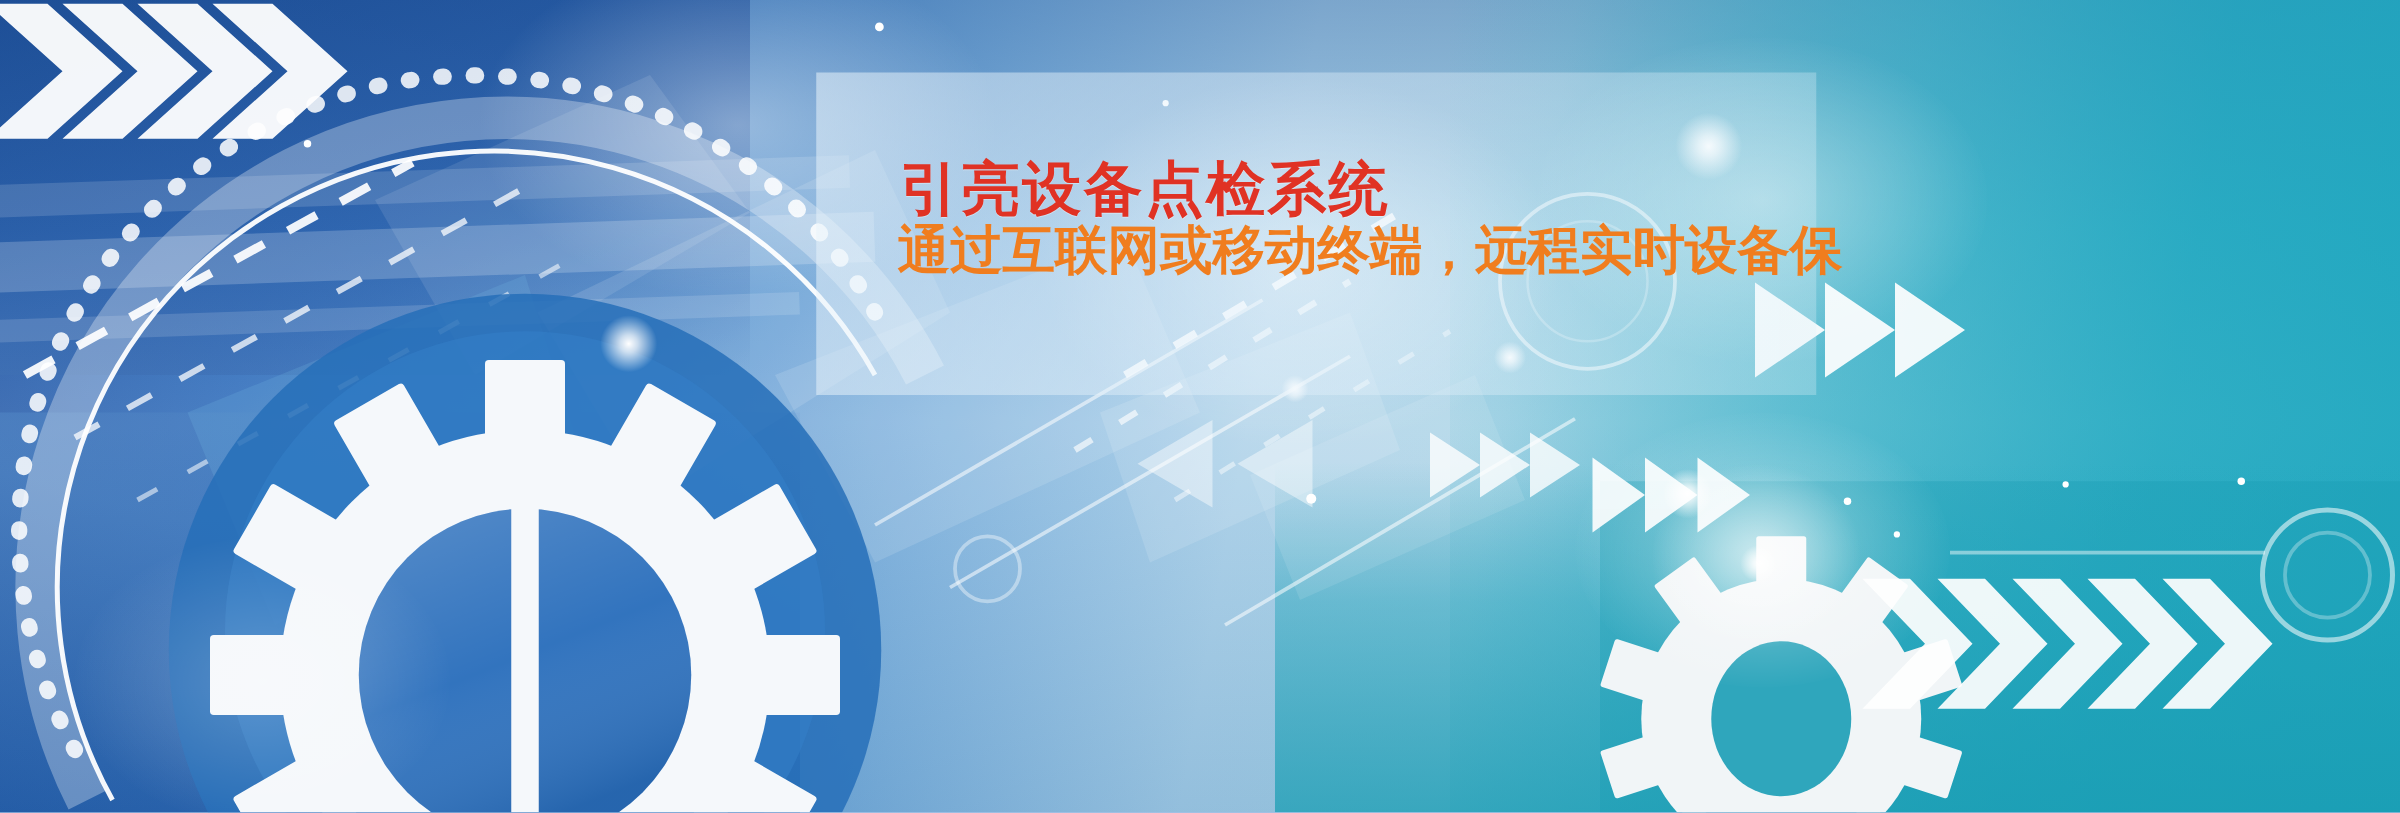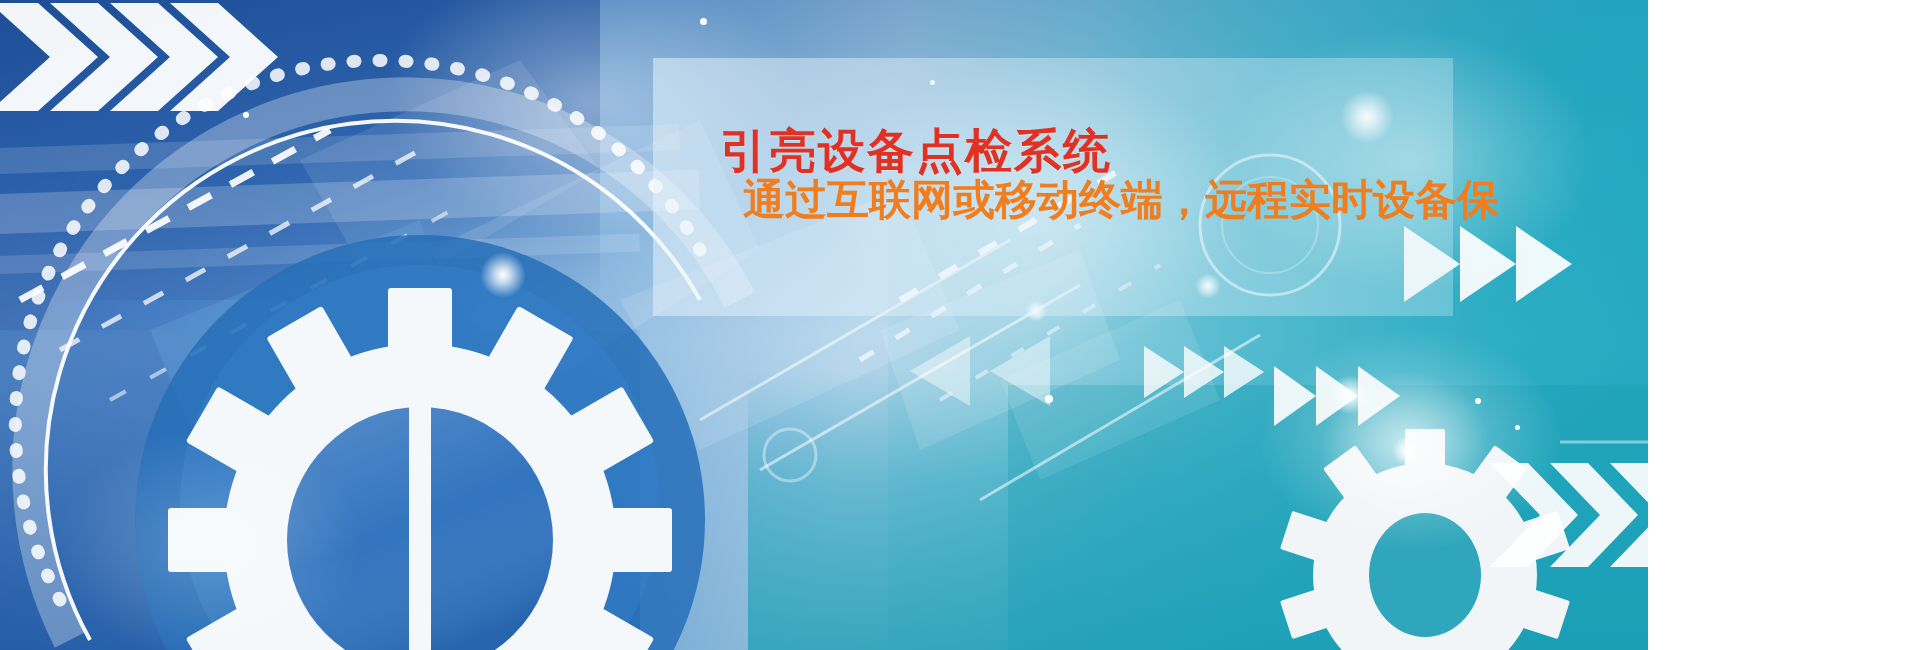--- a/index.html
+++ b/index.html
@@ -1,21 +1,21 @@
 <!DOCTYPE html>
 <html><head>
 <meta charset="utf-8">
 <title>Banner</title>
 <style>
   html,body{margin:0;padding:0;background:#fff;}
   body{font-family:"Liberation Sans","DejaVu Sans",sans-serif;}
 
   #banner{
     position:relative;
-    width:1648px;
+    width:1920px;
     height:650px;
     overflow:hidden;
     background:#2f6fbe;
   }
 
   
   .bg-base{
     position:absolute; inset:0;
     background:linear-gradient(100deg,
         #2a5ca8 0%,
@@ -97,21 +97,20 @@
     color:#e03224;
     line-height:1;
     text-shadow:0 1px 0 rgba(255,255,255,0.35);
     white-space:nowrap;
   }
   #subtitle{
     position:absolute; left:718px; top:172px; width:740px;
     font-size:42px; font-weight:bold; letter-spacing:0px;
     color:#f07d1e;
     line-height:56px;
-    margin-left:25px;
   }
   #subtitle .sub-line{display:block; white-space:nowrap;}
 </style>
 </head>
 <body>
 
 <div id="banner">
 
   <div class="bg-base"></div>
   <div class="blue-block-tl"></div>

